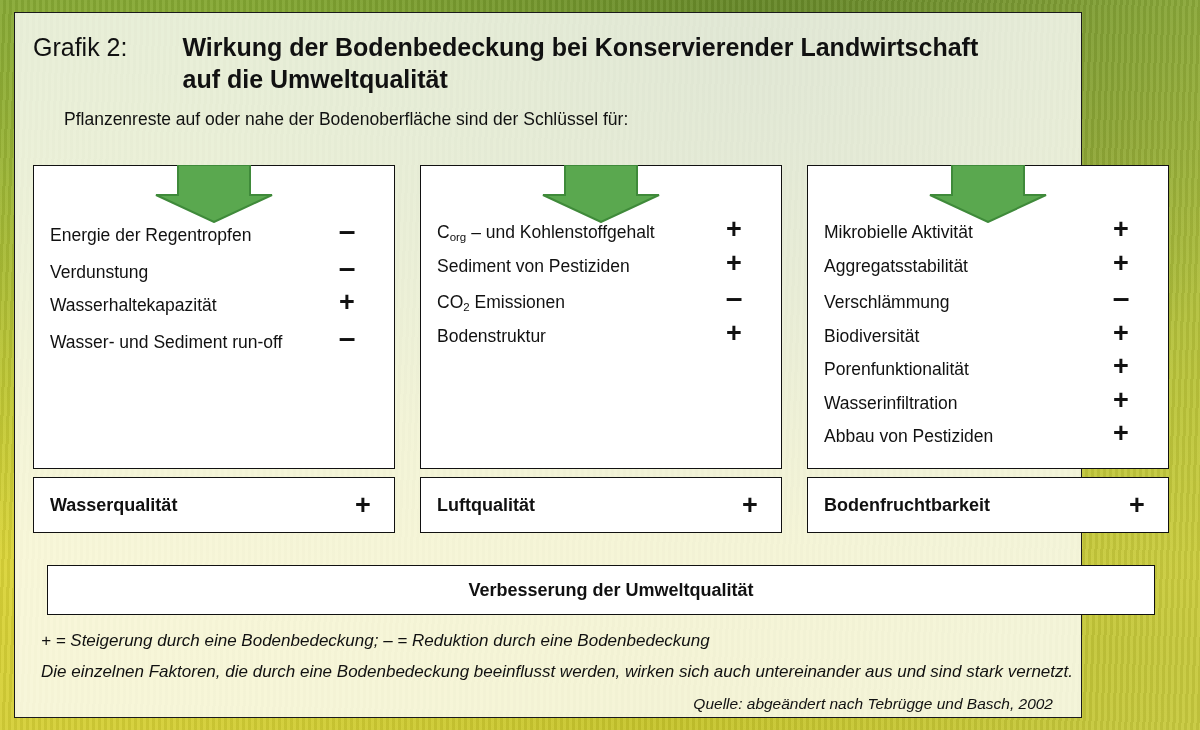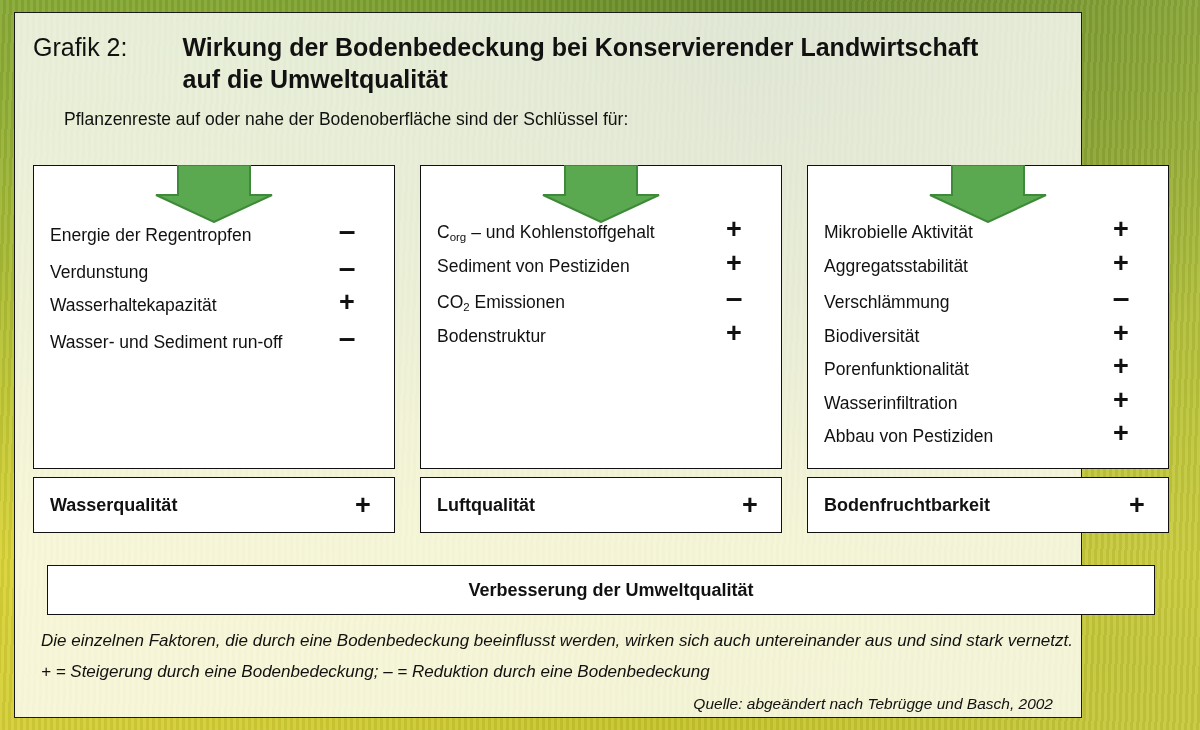--- a/index.html
+++ b/index.html
@@ -300,20 +300,20 @@
           <span class="sum-label">Bodenfruchtbarkeit</span>
           <span class="sign">+</span>
         </div>
       </div>
 
     </div>
 
     <div class="total">Verbesserung der Umweltqualität</div>
 
     <div class="notes">
+      <div class="note">+ = Steigerung durch eine Bodenbedeckung; – = Reduktion durch eine Bodenbedeckung</div>
       <div class="note">Die einzelnen Faktoren, die durch eine Bodenbedeckung beeinflusst werden, wirken sich auch untereinander aus und sind stark vernetzt.</div>
-      <div class="note">+ = Steigerung durch eine Bodenbedeckung; – = Reduktion durch eine Bodenbedeckung</div>
     </div>
 
     <div class="source">Quelle: abgeändert nach Tebrügge und Basch, 2002</div>
 
   </div>
 </div>
 
 </body></html>

